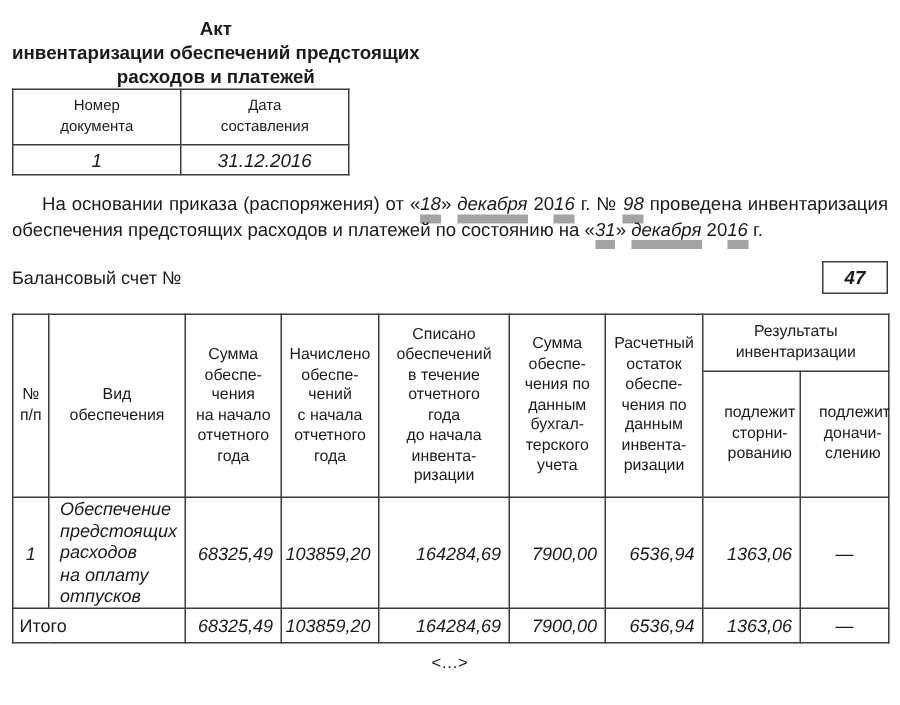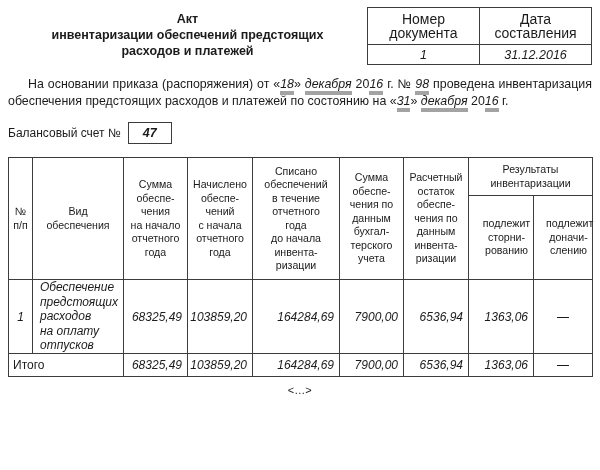--- a/index.html
+++ b/index.html
@@ -14,43 +14,43 @@
 
   
   .company-block { width: 162px; margin: 2px 0 0 19px; text-align: center; }
   .company-name {
     font-style: italic; font-size: 13.5px; line-height: 16px;
     padding-bottom: 2px; border-bottom: 1.4px solid #222;
   }
   .company-caption { font-style: italic; font-size: 7.5px; line-height: 10px; padding-top: 1px; color: #2a2a2a; }
 
   
-  .title-row { display: flex; align-items: flex-start; margin-top: 3px; }
+  .title-row { display: flex; align-items: flex-start; margin-top: 3px; flex-direction: column; }
   .doc-title {
     flex: 1; text-align: center; font-weight: bold;
     font-size: 12.5px; line-height: 16px; padding-top: 4px;
     white-space: pre-line;
   }
   table.doc-info { width: 224px; border-collapse: collapse; table-layout: fixed; }
   table.doc-info th, table.doc-info td { border: 1px solid #3c3c3c; text-align: center; vertical-align: middle; }
-  table.doc-info th { font-weight: normal; font-size: 14px; line-height: 14px; height: 37px; white-space: pre-line; }
+  table.doc-info th { font-weight: normal; font-size: 10px; line-height: 14px; height: 37px; white-space: pre-line; }
   table.doc-info td { height: 20px; font-style: italic; font-size: 12.5px; }
 
   
   .preamble {
     margin-top: 11px; text-align: justify; text-indent: 20px;
     font-size: 12.4px; line-height: 17px;
   }
-  .blank { font-style: italic; border-bottom: 4px solid #a3a3a3; }
+  .blank { font-style: italic; border-bottom: 6px solid #a3a3a3; }
 
   
   .subheading { margin-top: 13px; text-align: center; font-size: 12px; }
 
   
-  .balance-row { margin-top: 12px; display: flex; justify-content: flex-start; align-items: center; gap: 7px; }
+  .balance-row { margin-top: 12px; display: flex; justify-content: space-between; align-items: center; gap: 7px; }
   .balance-label { font-size: 12px; }
   .balance-box {
     width: 44px; height: 22px; border: 1px solid #3c3c3c;
     display: flex; align-items: center; justify-content: center;
     font-weight: bold; font-style: italic; font-size: 12.5px;
   }
 
   
   table.main { margin-top: 13px; width: 584px; border-collapse: collapse; table-layout: fixed; }
   table.main th, table.main td { border: 1px solid #3c3c3c; vertical-align: middle; }

